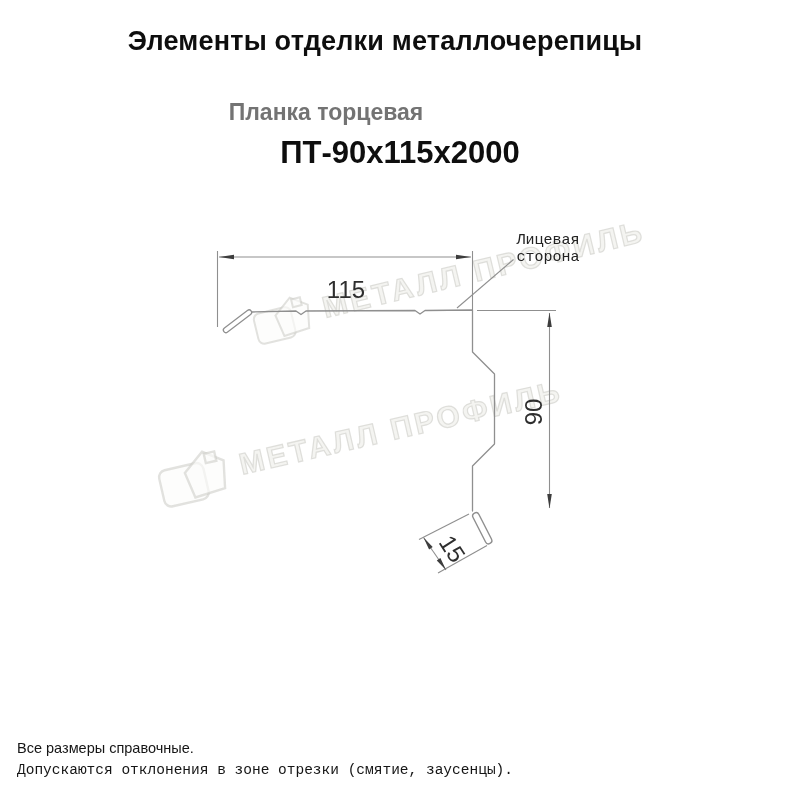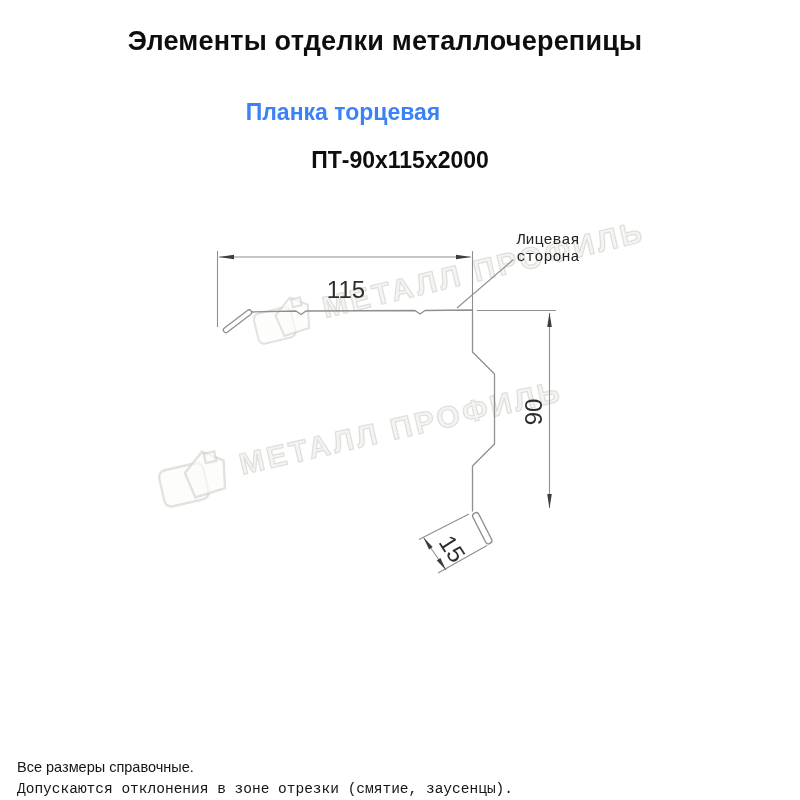--- a/index.html
+++ b/index.html
@@ -7,45 +7,45 @@
     width:800px;height:800px;position:relative;background:#ffffff;
     font-family:"Liberation Sans", sans-serif;color:#111;overflow:hidden;
   }
   .abs{position:absolute;}
   .title{
     left:-15px;top:26px;width:800px;text-align:center;
     font-size:27px;font-weight:bold;color:#0e0e0e;letter-spacing:0.2px;
   }
   .product-name{
     left:0;top:99px;width:652px;text-align:center;
-    font-size:23px;font-weight:bold;color:#3b82f6;padding-left:17px;
+    font-size:23px;font-weight:bold;color:#737373;
   }
   .product-code{
     left:0;top:135px;width:800px;text-align:center;
-    font-size:23px;font-weight:bold;color:#0e0e0e;margin-top:12px;
+    font-size:31px;font-weight:bold;color:#0e0e0e;
   }
   .dim-label{
     font-size:24px;color:#2e2e2e;text-align:center;
   }
   .dim-115{left:300px;top:228px;width:92px;margin-top:48px;}
   .dim-90{
     left:506px;top:399px;width:56px;height:26px;
     transform:rotate(-90deg);transform-origin:center;
     display:flex;align-items:center;justify-content:center;
   }
   .dim-15{
     left:432px;top:536px;width:40px;height:26px;
     transform:rotate(57deg);transform-origin:center;
     display:flex;align-items:center;justify-content:center;
   }
   .face-label{
     left:511px;top:233px;width:74px;text-align:center;
     font-size:15px;line-height:16.5px;color:#222;font-family:Liberation Mono, monospace;
   }
-  .footer-note{left:17px;font-size:14.5px;color:#151515;margin-top:19px;}
+  .footer-note{left:17px;font-size:14.5px;color:#151515;}
   .note1{top:740px;}
   .note2{top:762px;font-family:Liberation Mono, monospace;}
   svg.draw{left:0;top:0;z-index:2;}
   .watermark{
     display:flex;align-items:center;gap:10px;z-index:1;
   }
   .wm-upper{left:253px;top:302px;transform:rotate(-13.5deg);transform-origin:0 50%;}
   .wm-lower{left:158px;top:456px;transform:rotate(-13deg);transform-origin:0 50%;}
   .wm-text{
     font-size:30px;font-weight:bold;letter-spacing:3px;white-space:nowrap;

